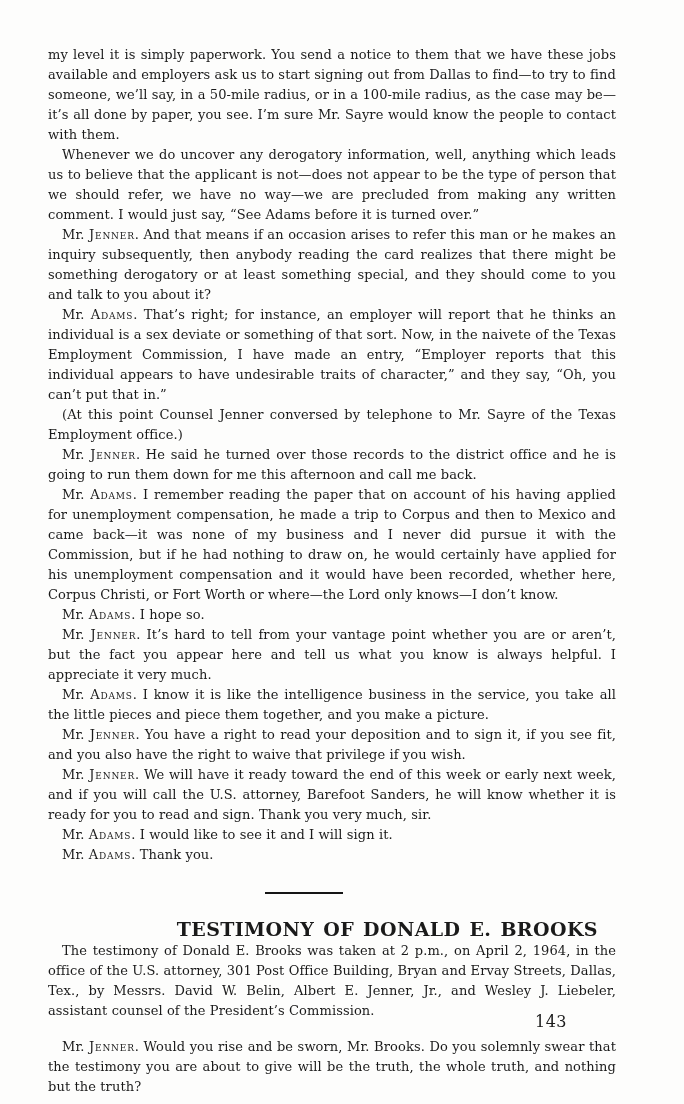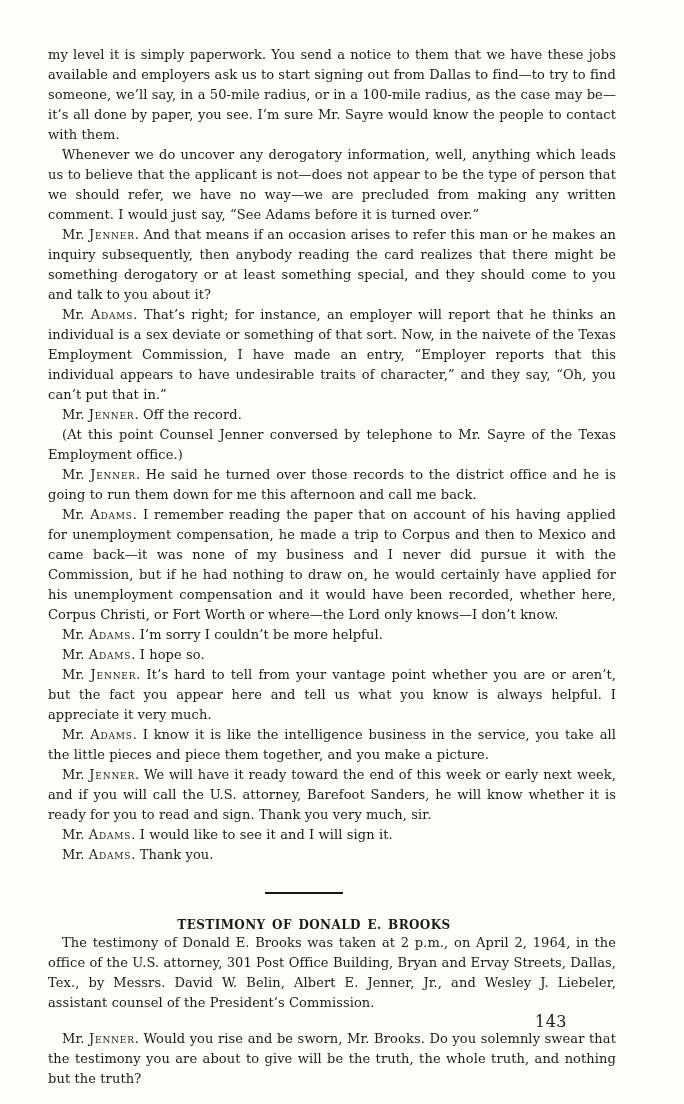--- a/index.html
+++ b/index.html
@@ -39,23 +39,23 @@
   .rule {
     width: 78px;
     height: 2px;
     background: #151515;
     margin: 27px 0 0 217px;
   }
   .heading {
     position: relative;
     left: -18px;
     margin: 24px 0 0 0;
-    font-size: 12px;
+    font-size: 19px;
     font-weight: bold;
-    text-align: center;
+    text-align: right;
     letter-spacing: 0.4px;
     word-spacing: 2px;
   }
   .section-paragraphs { margin-top: 1px; }
   .page-number {
     position: absolute;
     top: 1012px;
     right: 117px;
     font-size: 16px;
     letter-spacing: 0.5px;
@@ -65,28 +65,27 @@
 <body>
 
 <div class="page">
   <div class="content">
 
     <div class="transcript-paragraphs" id="transcript-paragraphs">
         <p class="para no-indent">my level it is simply paperwork.  You send a notice to them that we have these jobs available and employers ask us to start signing out from Dallas to find—to try to find someone, we’ll say, in a 50-mile radius, or in a 100-mile radius, as the case may be—it’s all done by paper, you see.  I’m sure Mr. Sayre would know the people to contact with them.</p>
         <p class="para">Whenever we do uncover any derogatory information, well, anything which leads us to believe that the applicant is not—does not appear to be the type of person that we should refer, we have no way—we are precluded from making any written comment.  I would just say, “See Adams before it is turned over.”</p>
         <p class="para"><span class="speaker">Mr.&nbsp;<span class="sc">Jenner</span>. </span>And that means if an occasion arises to refer this man or he makes an inquiry subsequently, then anybody reading the card realizes that there might be something derogatory or at least something special, and they should come to you and talk to you about it?</p>
         <p class="para"><span class="speaker">Mr.&nbsp;<span class="sc">Adams</span>. </span>That’s right; for instance, an employer will report that he thinks an individual is a sex deviate or something of that sort.  Now, in the naivete of the Texas Employment Commission, I have made an entry, “Employer reports that this individual appears to have undesirable traits of character,” and they say, “Oh, you can’t put that in.”</p>
-        <p class="para"><span class="speaker">Mr.&nbsp;<span class="sc">Jenner</span>. </span>Off the record.</p>
         <p class="para">(At this point Counsel Jenner conversed by telephone to Mr. Sayre of the Texas Employment office.)</p>
         <p class="para"><span class="speaker">Mr.&nbsp;<span class="sc">Jenner</span>. </span>He said he turned over those records to the district office and he is going to run them down for me this afternoon and call me back.</p>
         <p class="para"><span class="speaker">Mr.&nbsp;<span class="sc">Adams</span>. </span>I remember reading the paper that on account of his having applied for unemployment compensation, he made a trip to Corpus and then to Mexico and came back—it was none of my business and I never did pursue it with the Commission, but if he had nothing to draw on, he would certainly have applied for his unemployment compensation and it would have been recorded, whether here, Corpus Christi, or Fort Worth or where—the Lord only knows—I don’t know.</p>
-        <p class="para"><span class="speaker">Mr.&nbsp;<span class="sc">Adams</span>. </span>I’m sorry I couldn’t be more helpful.</p>
         <p class="para"><span class="speaker">Mr.&nbsp;<span class="sc">Adams</span>. </span>I hope so.</p>
         <p class="para"><span class="speaker">Mr.&nbsp;<span class="sc">Jenner</span>. </span>It’s hard to tell from your vantage point whether you are or aren’t, but the fact you appear here and tell us what you know is always helpful.  I appreciate it very much.</p>
         <p class="para"><span class="speaker">Mr.&nbsp;<span class="sc">Adams</span>. </span>I know it is like the intelligence business in the service, you take all the little pieces and piece them together, and you make a picture.</p>
+        <p class="para"><span class="speaker">Mr.&nbsp;<span class="sc">Jenner</span>. </span>You have a right to read your deposition and to sign it, if you see fit, and you also have the right to waive that privilege if you wish.</p>
         <p class="para"><span class="speaker">Mr.&nbsp;<span class="sc">Jenner</span>. </span>We will have it ready toward the end of this week or early next week, and if you will call the U.S. attorney, Barefoot Sanders, he will know whether it is ready for you to read and sign.  Thank you very much, sir.</p>
         <p class="para"><span class="speaker">Mr.&nbsp;<span class="sc">Adams</span>. </span>I would like to see it and I will sign it.</p>
         <p class="para"><span class="speaker">Mr.&nbsp;<span class="sc">Adams</span>. </span>Thank you.</p>
       </div>
 
     <div class="rule"></div>
 
     <h1 class="heading">TESTIMONY OF DONALD E. BROOKS</h1>
 
     <div class="section-paragraphs" id="section-paragraphs">

